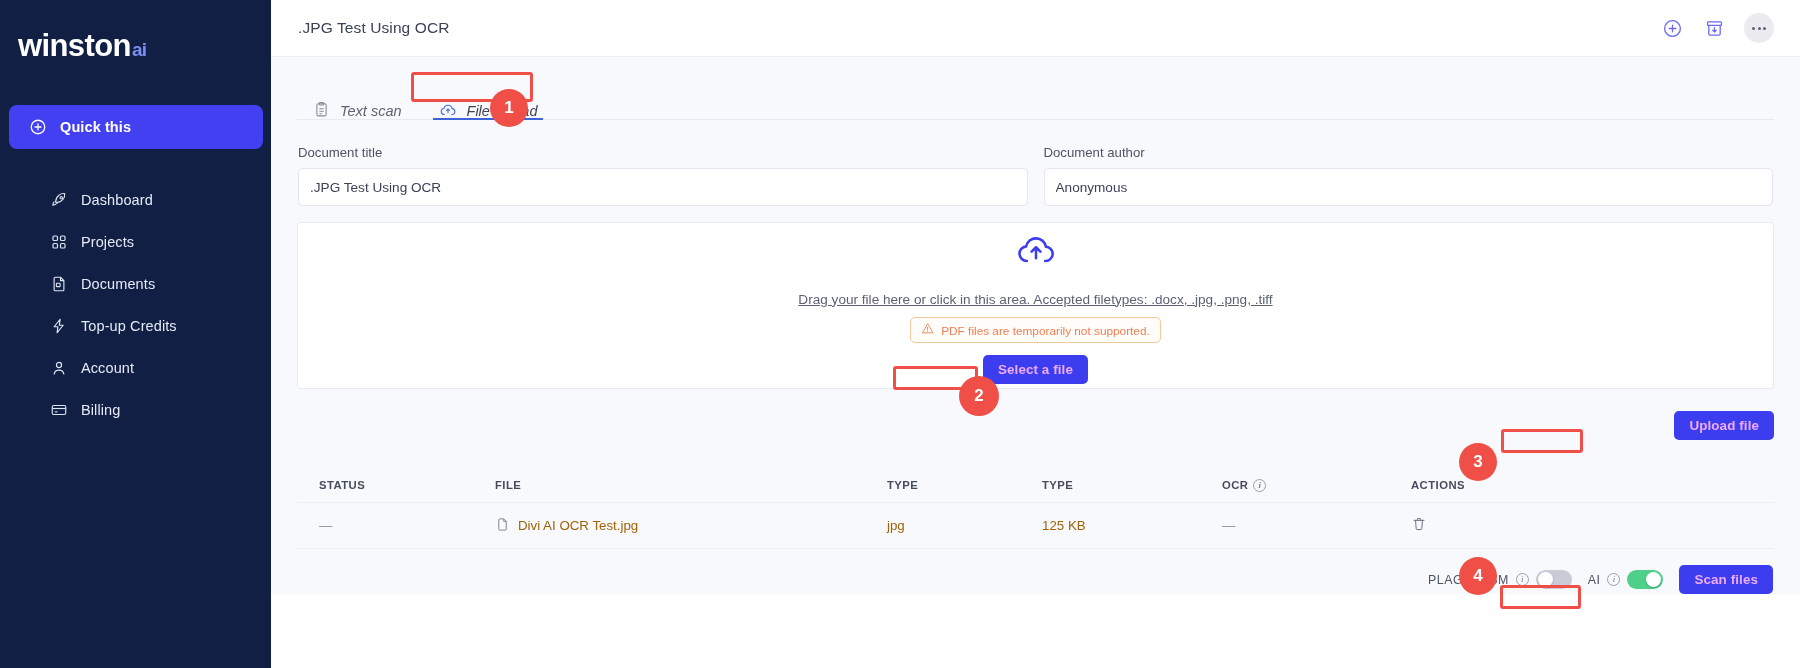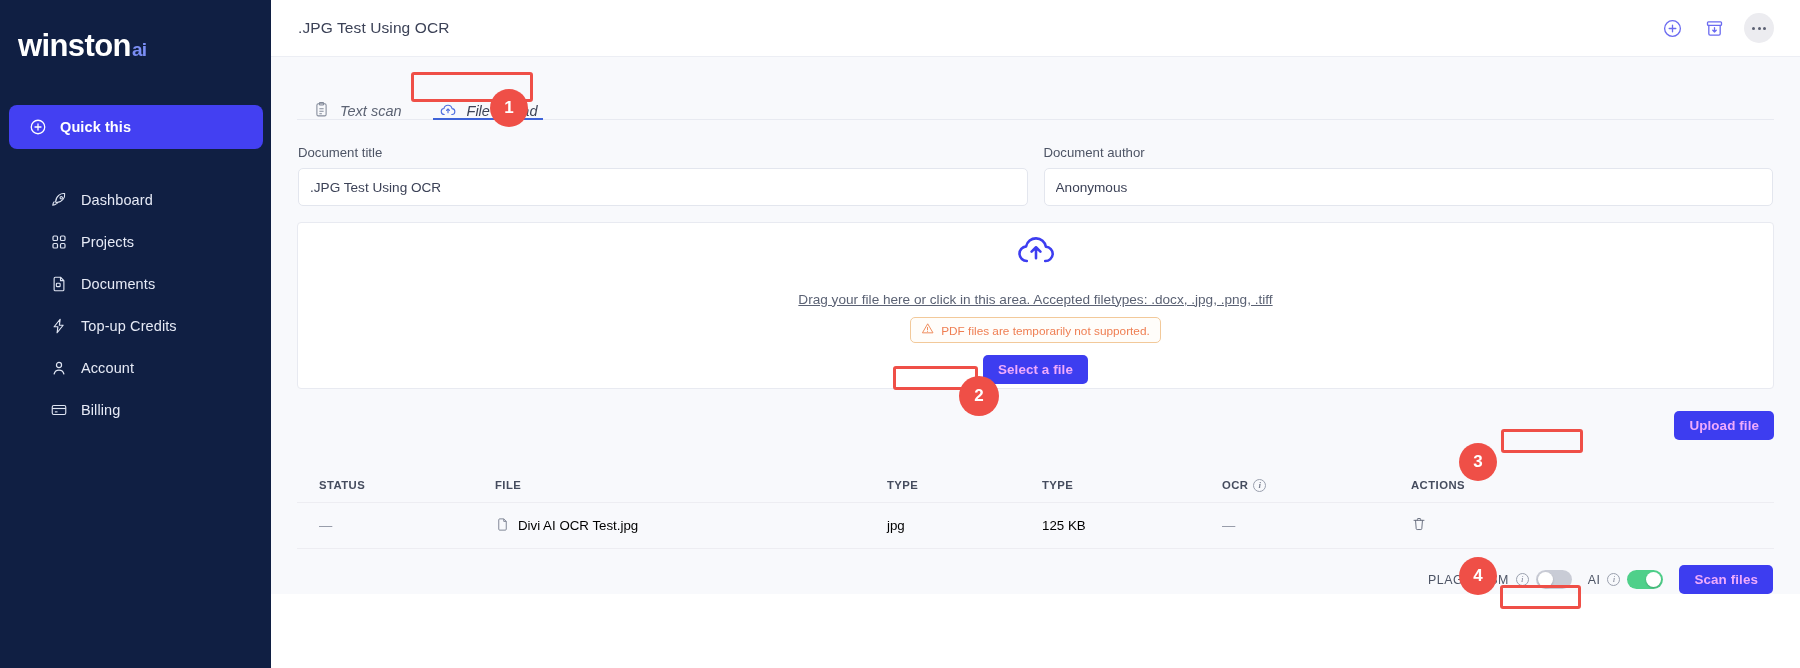--- a/index.html
+++ b/index.html
@@ -121,21 +121,21 @@
 
   
   .table { margin-top: 28px; }
   .thead, .trow { display: flex; align-items: center; }
   .thead { height: 34px; }
   .trow { height: 47px; border-top: 1px solid #ededf2; border-bottom: 1px solid #ededf2; }
   .th {
     font-size: 11.3px; color: #454c5e; letter-spacing: .45px;
     font-weight: 600; display: flex; align-items: center; gap: 5px;
   }
-  .td { font-size: 13.3px; color: #000000; display: flex; align-items: center; gap: 8px; }
+  .td { font-size: 13.3px; color: #a16207; display: flex; align-items: center; gap: 8px; }
   .c-status { width: 190px; padding-left: 22px; }
   .c-file   { width: 400px; padding-left: 8px; }
   .c-type   { width: 155px; }
   .c-size   { width: 180px; }
   .c-ocr    { width: 185px; }
   .c-act    { flex: 1; padding-left: 4px; }
   .dash { color: #8b91a0; }
 
   
   .footer-controls {

